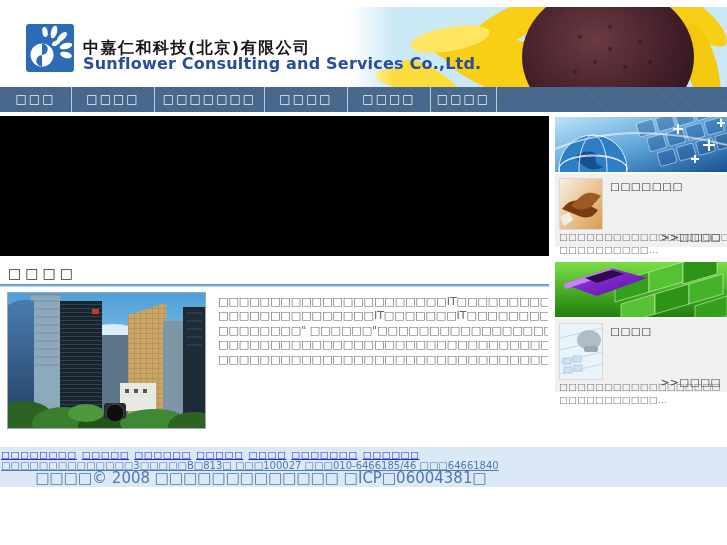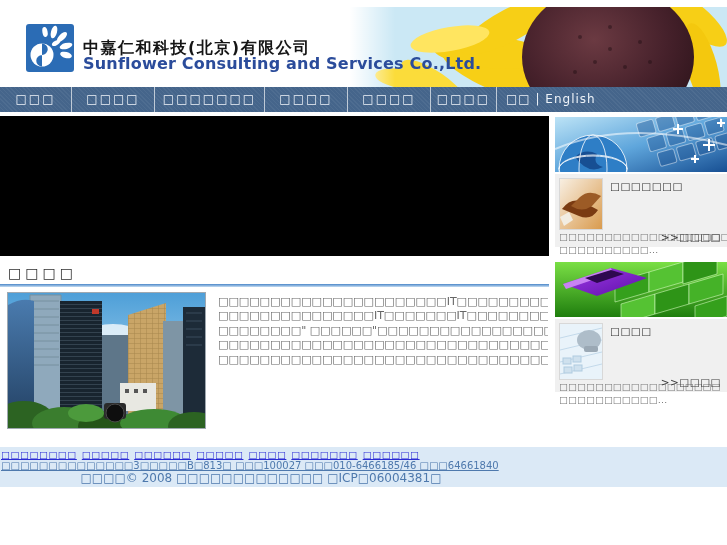--- a/index.html
+++ b/index.html
@@ -50,21 +50,21 @@
   .photo svg{display:block;}
   .para{position:absolute;left:218px;top:295px;width:330px;font-size:11px;color:#666;}
   .pline{line-height:14.4px;white-space:nowrap;overflow:hidden;}
 
   
   #footer{position:absolute;left:0;top:447px;width:727px;height:40px;background:#DBE9F6;
           box-sizing:border-box;padding:3px 0 0 1px;}
   .f-links{font-size:9.5px;line-height:10px;letter-spacing:.5px;}
   .f-links a{color:#2B2BD4;text-decoration:underline;margin-right:5px;cursor:pointer;}
   .f-addr{width:520px;font-size:10px;color:#4E79AD;line-height:11px;margin-top:0;text-decoration:underline;}
-  .f-copy{width:520px;text-align:center;font-size:12px;color:#4E79AD;line-height:11px;margin-top:2px;}
+  .f-copy{width:520px;text-align:center;font-size:15px;color:#4E79AD;line-height:11px;margin-top:2px;}
 </style>
 </head>
 <body>
 
 <div id="page">
 
   <div id="header">
     <div class="sunflower">
       <svg width="377" height="80" viewBox="0 0 377 80">
         <defs>
@@ -125,21 +125,20 @@
     </div>
   </div>
 
   <div id="nav">
     <div class="nav-item w1">□□□</div>
     <div class="nav-item w2">□□□□</div>
     <div class="nav-item w3">□□□□□□□</div>
     <div class="nav-item w4">□□□□</div>
     <div class="nav-item w5">□□□□</div>
     <div class="nav-item w6">□□□□</div>
-    <div class="nav-lang">□□ | English</div>
   </div>
 
   <div id="banner"></div>
 
   <div id="promocol">
     <div class="promo-img">
       <svg width="172" height="55" viewBox="0 0 172 55">
         <defs>
           <linearGradient id="gt" x1="0" y1="0" x2="1" y2="1">
             <stop offset="0" stop-color="#BCE3F6"></stop>

